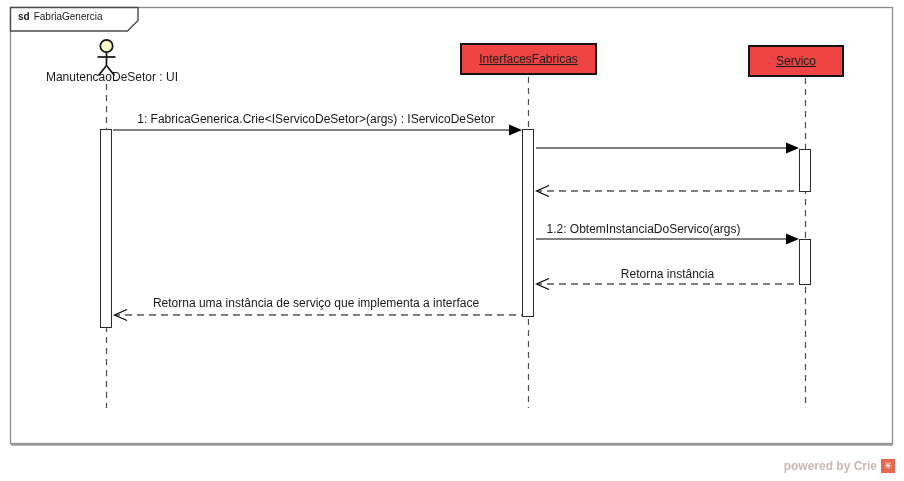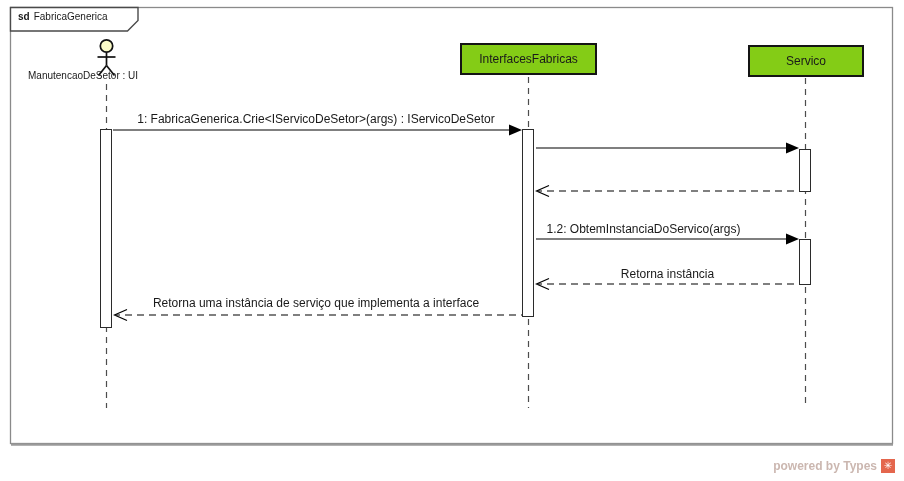--- a/index.html
+++ b/index.html
@@ -8,31 +8,31 @@
     font-family:"Liberation Sans","DejaVu Sans",sans-serif;color:#1a1a1a;
   }
   .stage svg{position:absolute;left:0;top:0;z-index:1;}
   .abs{position:absolute;z-index:2;}
   .frame-label{
     left:18px;top:11px;display:flex;gap:4px;align-items:baseline;
     font-size:10px;z-index:3;white-space:nowrap;
   }
   .frame-label .kw{font-weight:bold;}
   .head-box{
-    background:#84cc16;border:2.6px solid #141414;display:flex;align-items:center;justify-content:center;
-    font-size:12px;white-space:nowrap;box-sizing:border-box;
+    background:#ef4444;border:2.6px solid #141414;display:flex;align-items:center;justify-content:center;
+    font-size:12px;white-space:nowrap;box-sizing:border-box;text-decoration:underline;
   }
   .activation{
     background:#ffffff;border:1.3px solid #2b2b2b;box-sizing:border-box;
   }
   .msg-label{
     font-size:12px;text-align:center;white-space:nowrap;line-height:13px;
   }
   .actor-label{
-    font-size:10px;text-align:left;white-space:nowrap;
+    font-size:12px;text-align:right;white-space:nowrap;
   }
   .watermark{
     right:9px;top:459px;display:flex;align-items:center;gap:4px;z-index:3;
   }
   .watermark .wm-text{
     font-size:12px;font-weight:bold;color:#cbb7b0;white-space:nowrap;
   }
   .watermark .wm-logo{
     width:14px;height:14px;background:#e4664d;color:#ffffff;font-size:10px;line-height:14px;
     text-align:center;display:block;
@@ -76,36 +76,36 @@
 
     <line x1="806" y1="284" x2="538" y2="284" stroke="#000" stroke-width="1.1" stroke-dasharray="7,5"></line>
     <polyline points="549,278.5 536.5,284 549,289.5" fill="none" stroke="#000" stroke-width="1.2"></polyline>
 
     <line x1="528" y1="315" x2="116" y2="315" stroke="#000" stroke-width="1.1" stroke-dasharray="7,5"></line>
     <polyline points="127,309.5 114.5,315 127,320.5" fill="none" stroke="#000" stroke-width="1.2"></polyline>
   </svg>
 
   <div class="abs frame-label">
     <span class="kw">sd</span>
-    <span>FabricaGenerica</span>
+    <span>FabriaGenercia</span>
   </div>
 
   <div class="abs actor-label" style="left:28px;top:70px;width:150px;">ManutencaoDeSetor : UI</div>
 
   <div class="abs head-box" style="left:460px;top:43px;width:137px;height:32px;">InterfacesFabricas</div>
-  <div class="abs head-box" style="left:748px;top:45px;width:116px;height:32px;">Servico</div>
+  <div class="abs head-box" style="left:748px;top:45px;width:96px;height:32px;">Servico</div>
 
   <div class="abs activation" style="left:100px;top:129px;width:12px;height:199px;"></div>
   <div class="abs activation" style="left:522px;top:129px;width:12px;height:188px;"></div>
   <div class="abs activation" style="left:799px;top:149px;width:12px;height:43px;"></div>
   <div class="abs activation" style="left:799px;top:239px;width:12px;height:46px;"></div>
 
   <div class="abs msg-label" style="left:114px;top:113px;width:404px;">1: FabricaGenerica.Crie&lt;IServicoDeSetor&gt;(args) : IServicoDeSetor</div>
   <div class="abs msg-label" style="left:512px;top:223px;width:263px;">1.2: ObtemInstanciaDoServico(args)</div>
   <div class="abs msg-label" style="left:536px;top:268px;width:263px;">Retorna instância</div>
   <div class="abs msg-label" style="left:114px;top:297px;width:404px;">Retorna uma instância de serviço que implementa a interface</div>
 
   <div class="abs watermark">
-    <span class="wm-text">powered by Types</span>
+    <span class="wm-text">powered by Crie</span>
     <span class="wm-logo">✳</span>
   </div>
 
 </div>
 
 </body></html>

